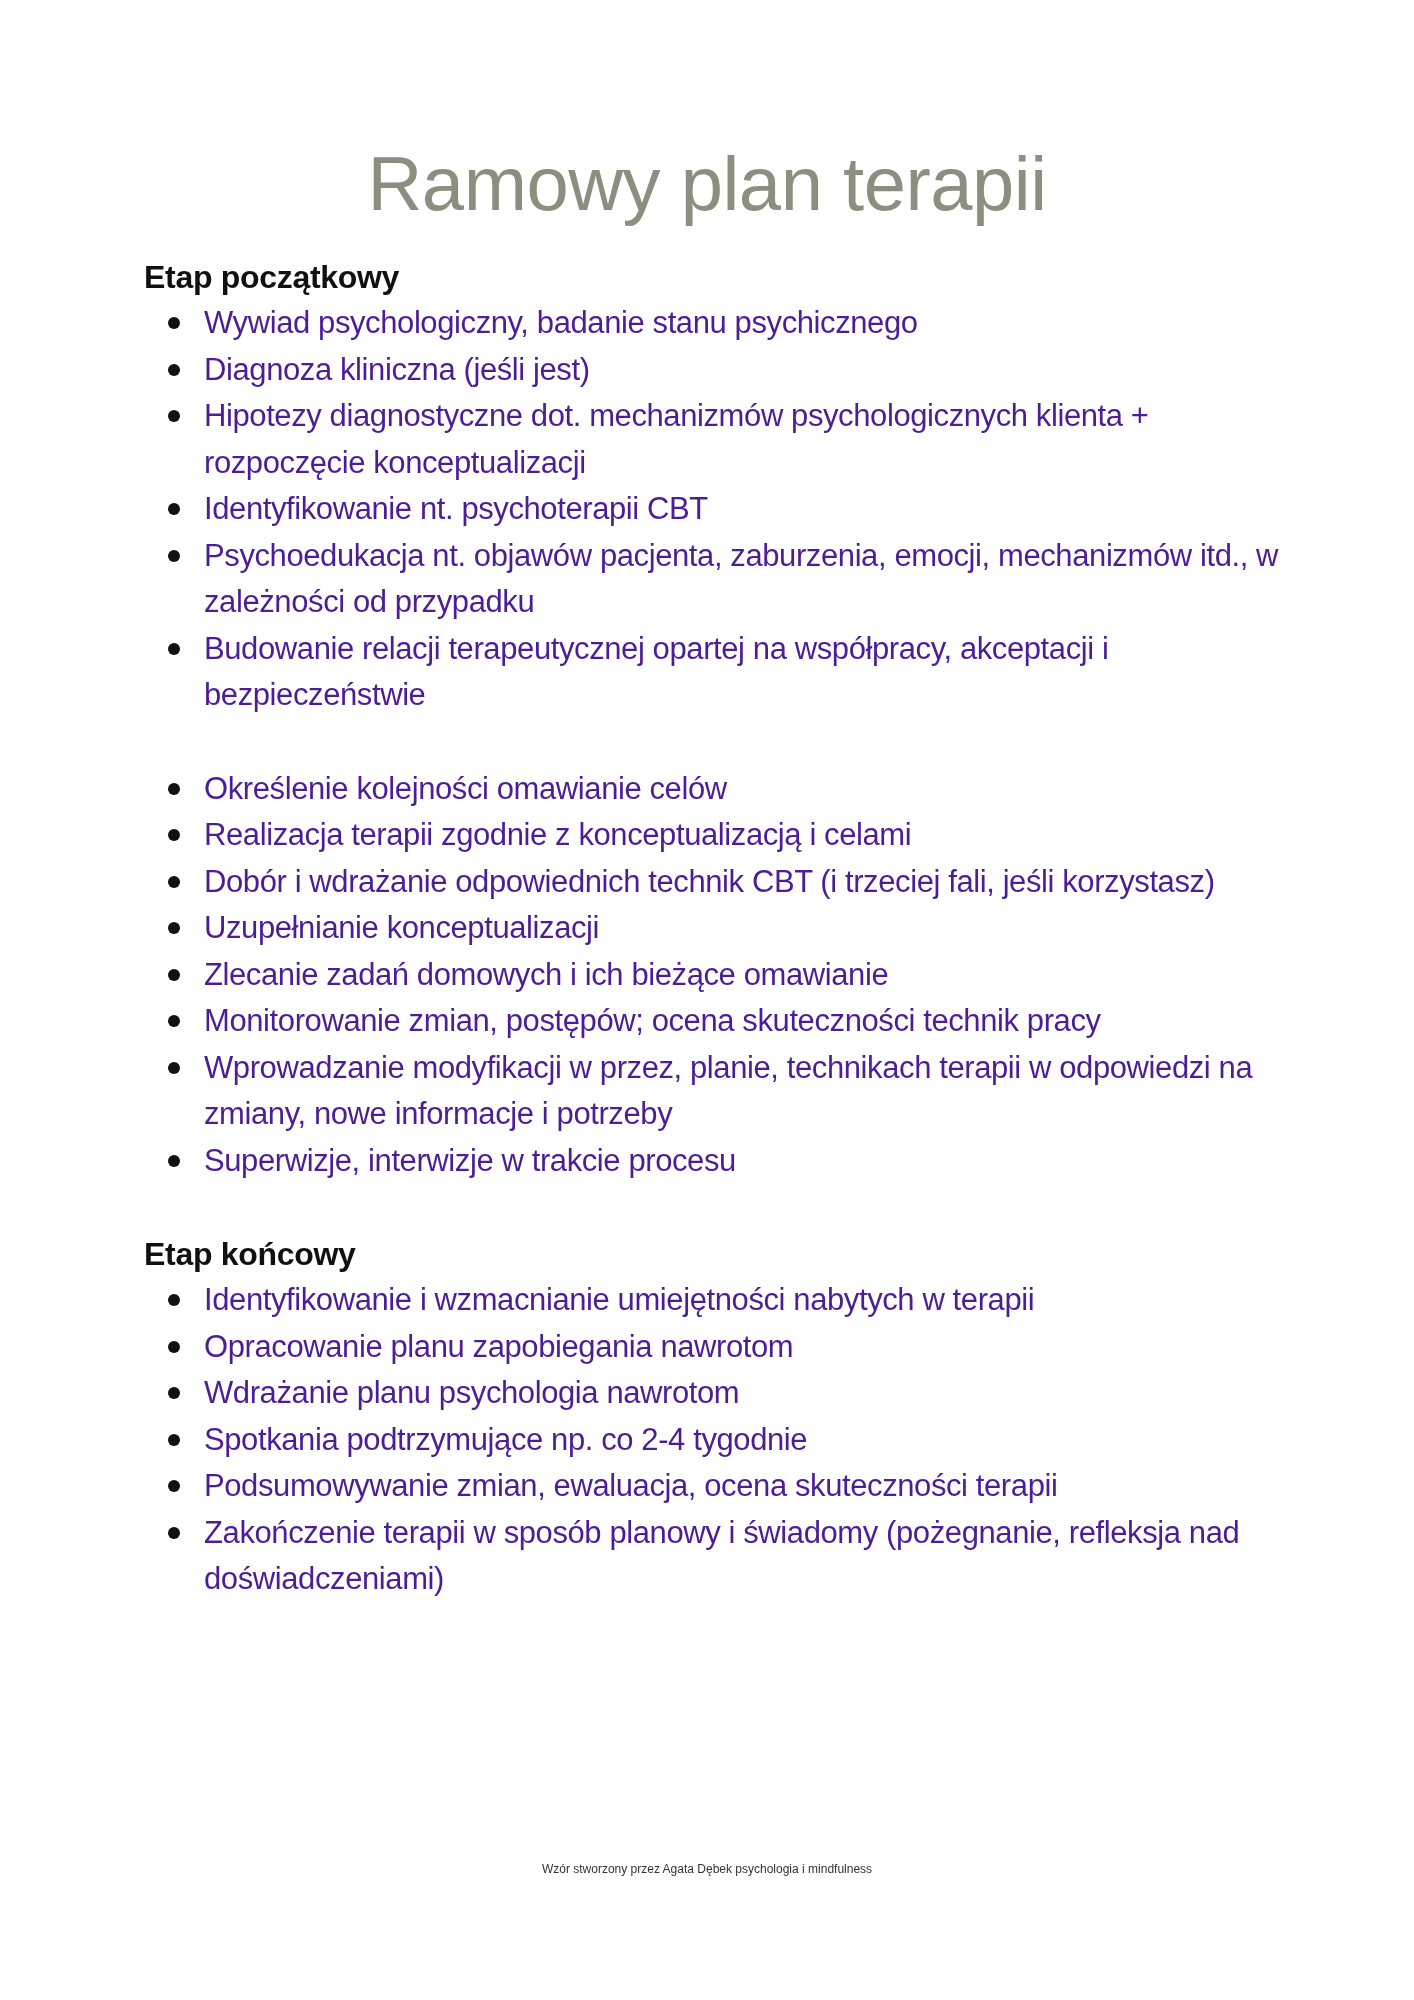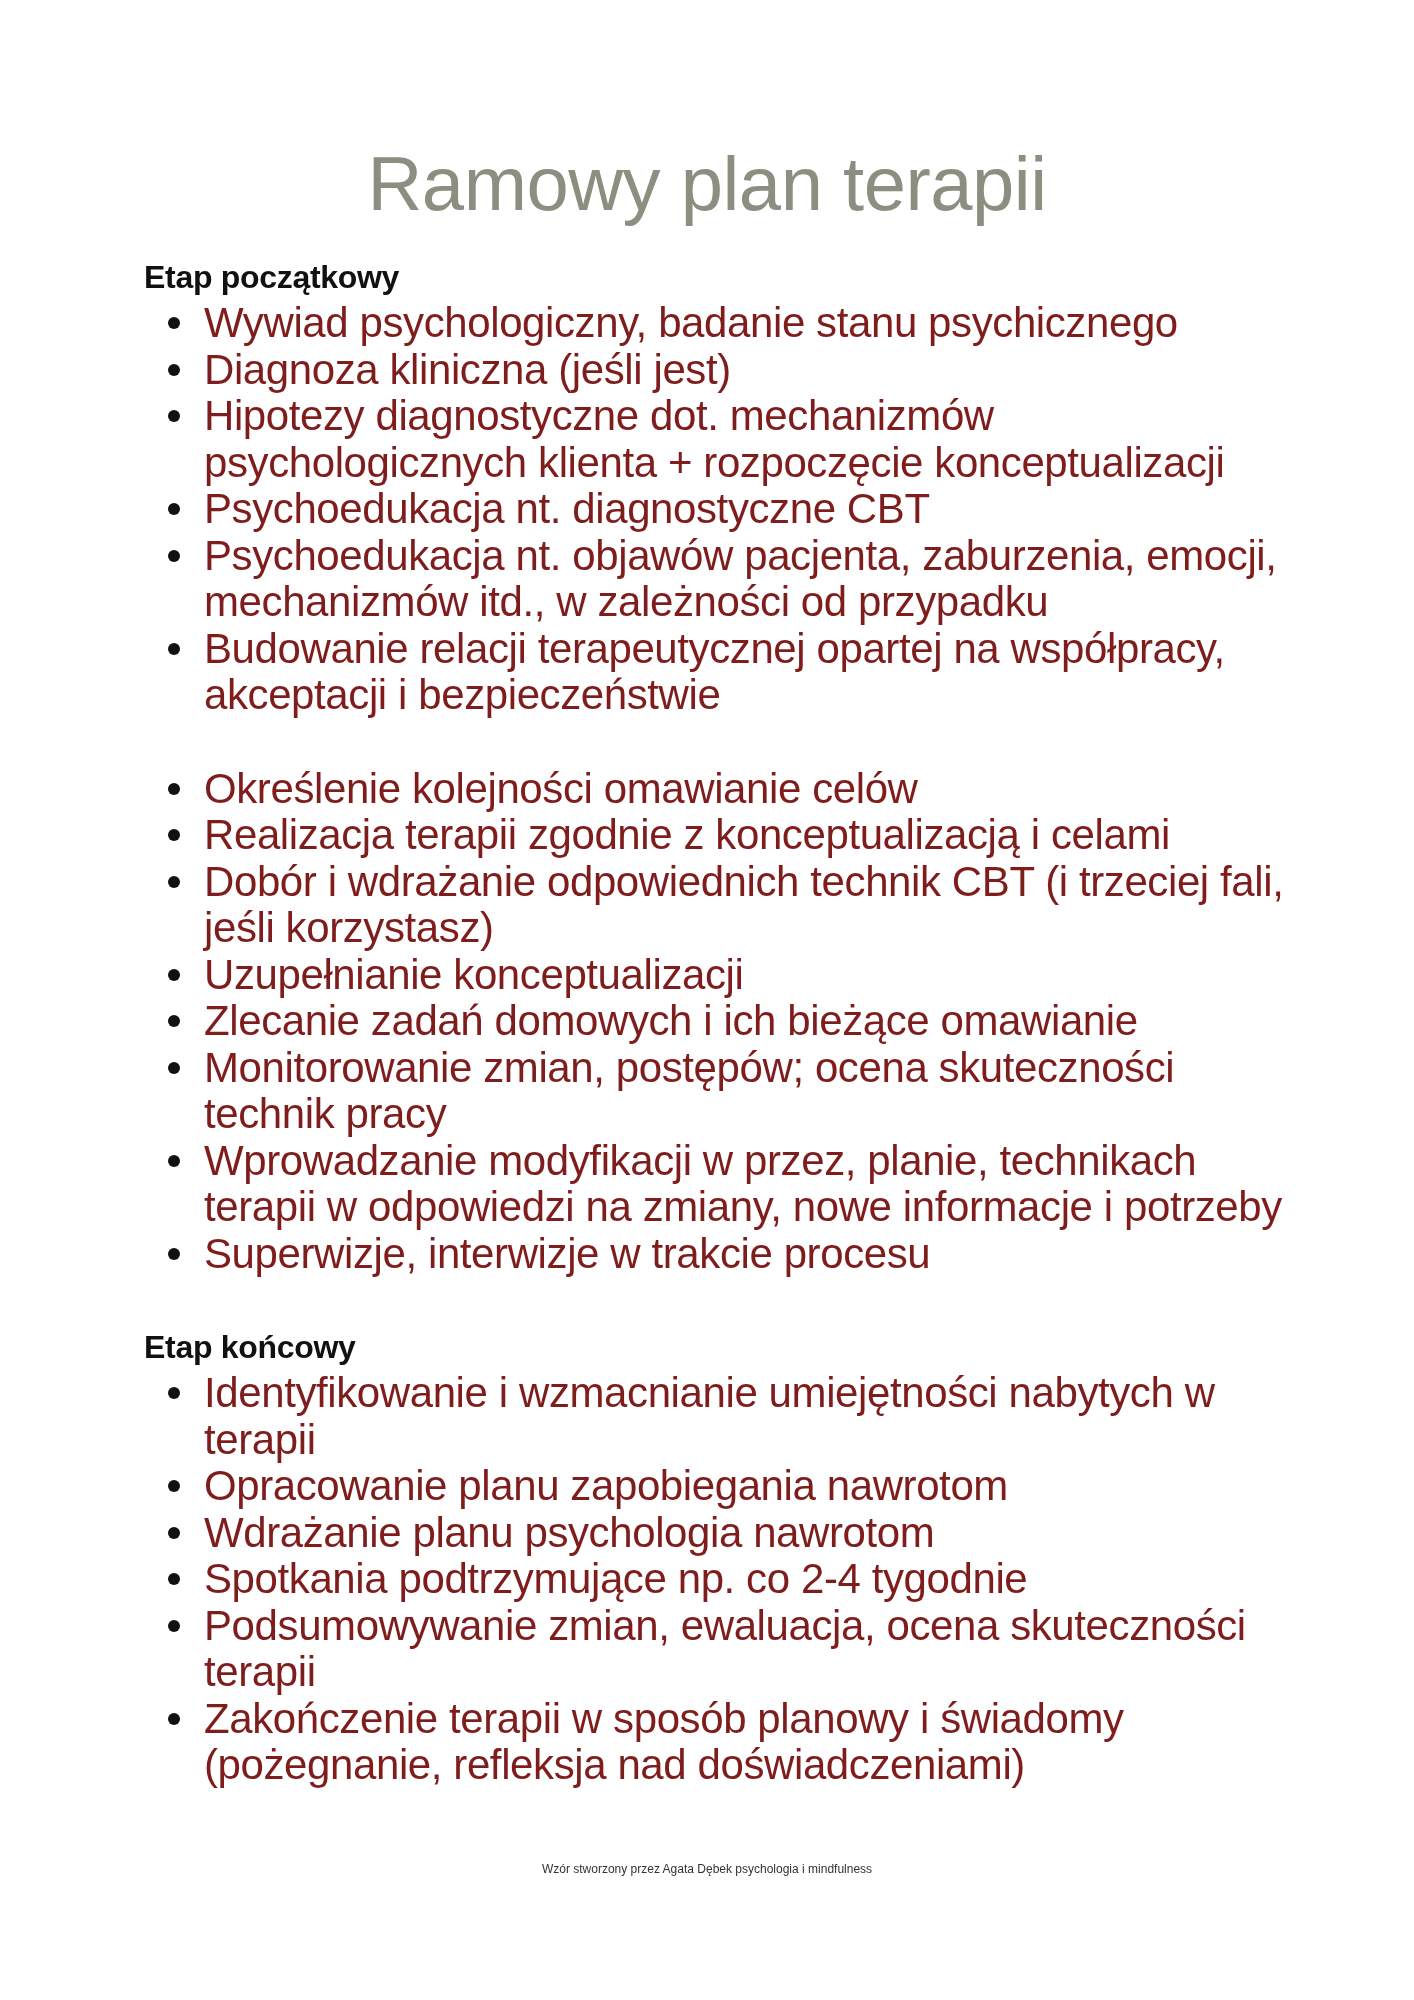--- a/index.html
+++ b/index.html
@@ -51,24 +51,24 @@
       line-height: 46px;
       letter-spacing: -0.3px;
     }
     .section-list {
       list-style: none;
       margin: 0;
       padding: 0 0 0 60px;
     }
     .section-list li {
       position: relative;
-      font-size: 42px;
+      font-size: 31px;
       line-height: 46.5px;
       letter-spacing: -0.4px;
-      color: #7f1d1d;
+      color: #4c1d95;
     }
     .bullet {
       position: absolute;
       left: -36px;
       top: 17px;
       width: 12px;
       height: 12px;
       border-radius: 50%;
       background: #111111;
     }
@@ -89,21 +89,21 @@
   <h1 class="title" style="color: rgb(140, 142, 128);">Ramowy plan terapii</h1>
 
   <div class="content">
 
     <div class="section">
       <h2 class="section-heading">Etap początkowy</h2>
       <ul class="section-list">
         <li><span class="bullet"></span><span>Wywiad psychologiczny, badanie stanu psychicznego</span></li>
         <li><span class="bullet"></span><span>Diagnoza kliniczna (jeśli jest)</span></li>
         <li><span class="bullet"></span><span>Hipotezy diagnostyczne dot. mechanizmów psychologicznych klienta + rozpoczęcie konceptualizacji</span></li>
-        <li><span class="bullet"></span><span>Psychoedukacja nt. diagnostyczne CBT</span></li>
+        <li><span class="bullet"></span><span>Identyfikowanie nt. psychoterapii CBT</span></li>
         <li><span class="bullet"></span><span>Psychoedukacja nt. objawów pacjenta, zaburzenia, emocji, mechanizmów itd., w zależności od przypadku</span></li>
         <li><span class="bullet"></span><span>Budowanie relacji terapeutycznej opartej na współpracy, akceptacji i bezpieczeństwie</span></li>
       </ul>
     </div>
 
     <div class="section">
       <ul class="section-list">
         <li><span class="bullet"></span><span>Określenie kolejności omawianie celów</span></li>
         <li><span class="bullet"></span><span>Realizacja terapii zgodnie z konceptualizacją i celami</span></li>
         <li><span class="bullet"></span><span>Dobór i wdrażanie odpowiednich technik CBT (i trzeciej fali, jeśli korzystasz)</span></li>

